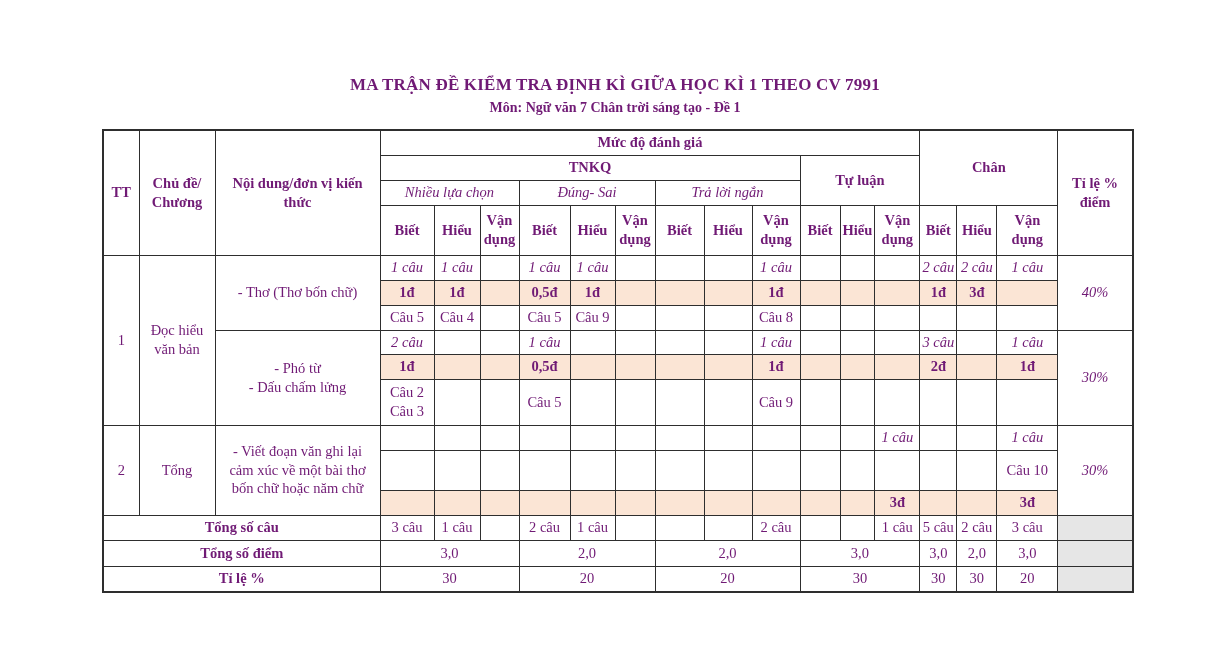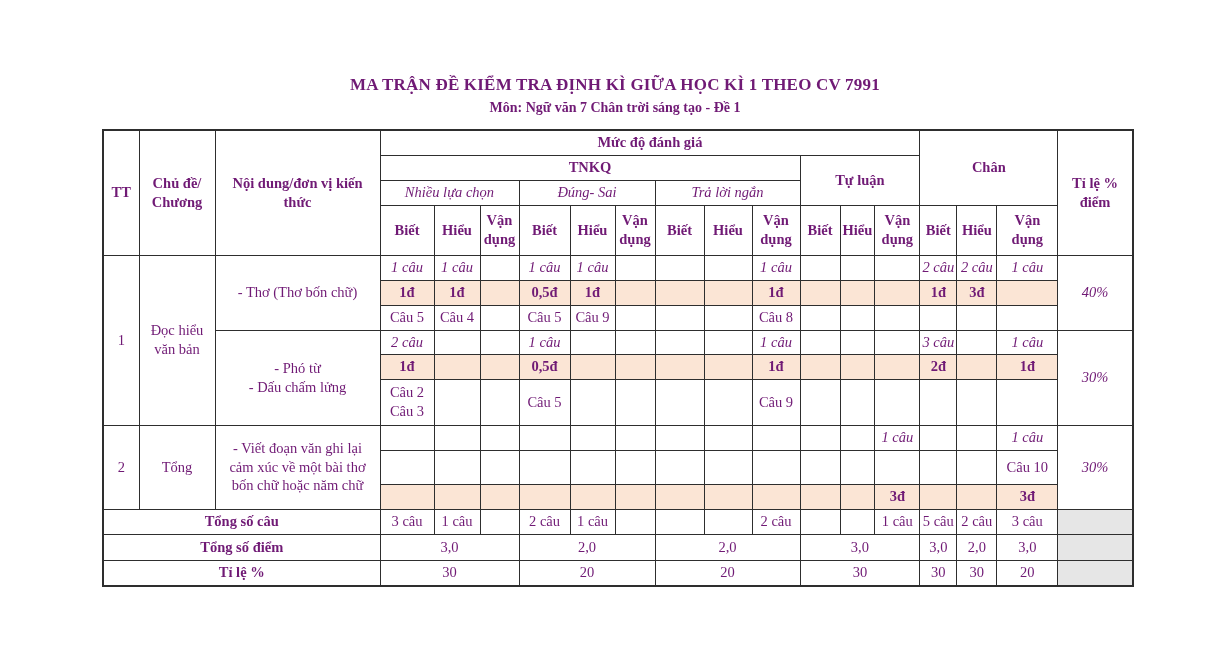--- a/index.html
+++ b/index.html
@@ -216,21 +216,21 @@
           <td></td>
           <td></td>
           <td></td>
           <td></td>
           <td class="i">1 câu</td>
           <td></td>
           <td></td>
           <td class="i">1 câu</td>
           <td rowspan="3" class="i">30%</td>
         </tr>
-        <tr style="height: 34px;">
+        <tr style="height: 40px;">
           <td></td>
           <td></td>
           <td></td>
           <td></td>
           <td></td>
           <td></td>
           <td></td>
           <td></td>
           <td></td>
           <td></td>

